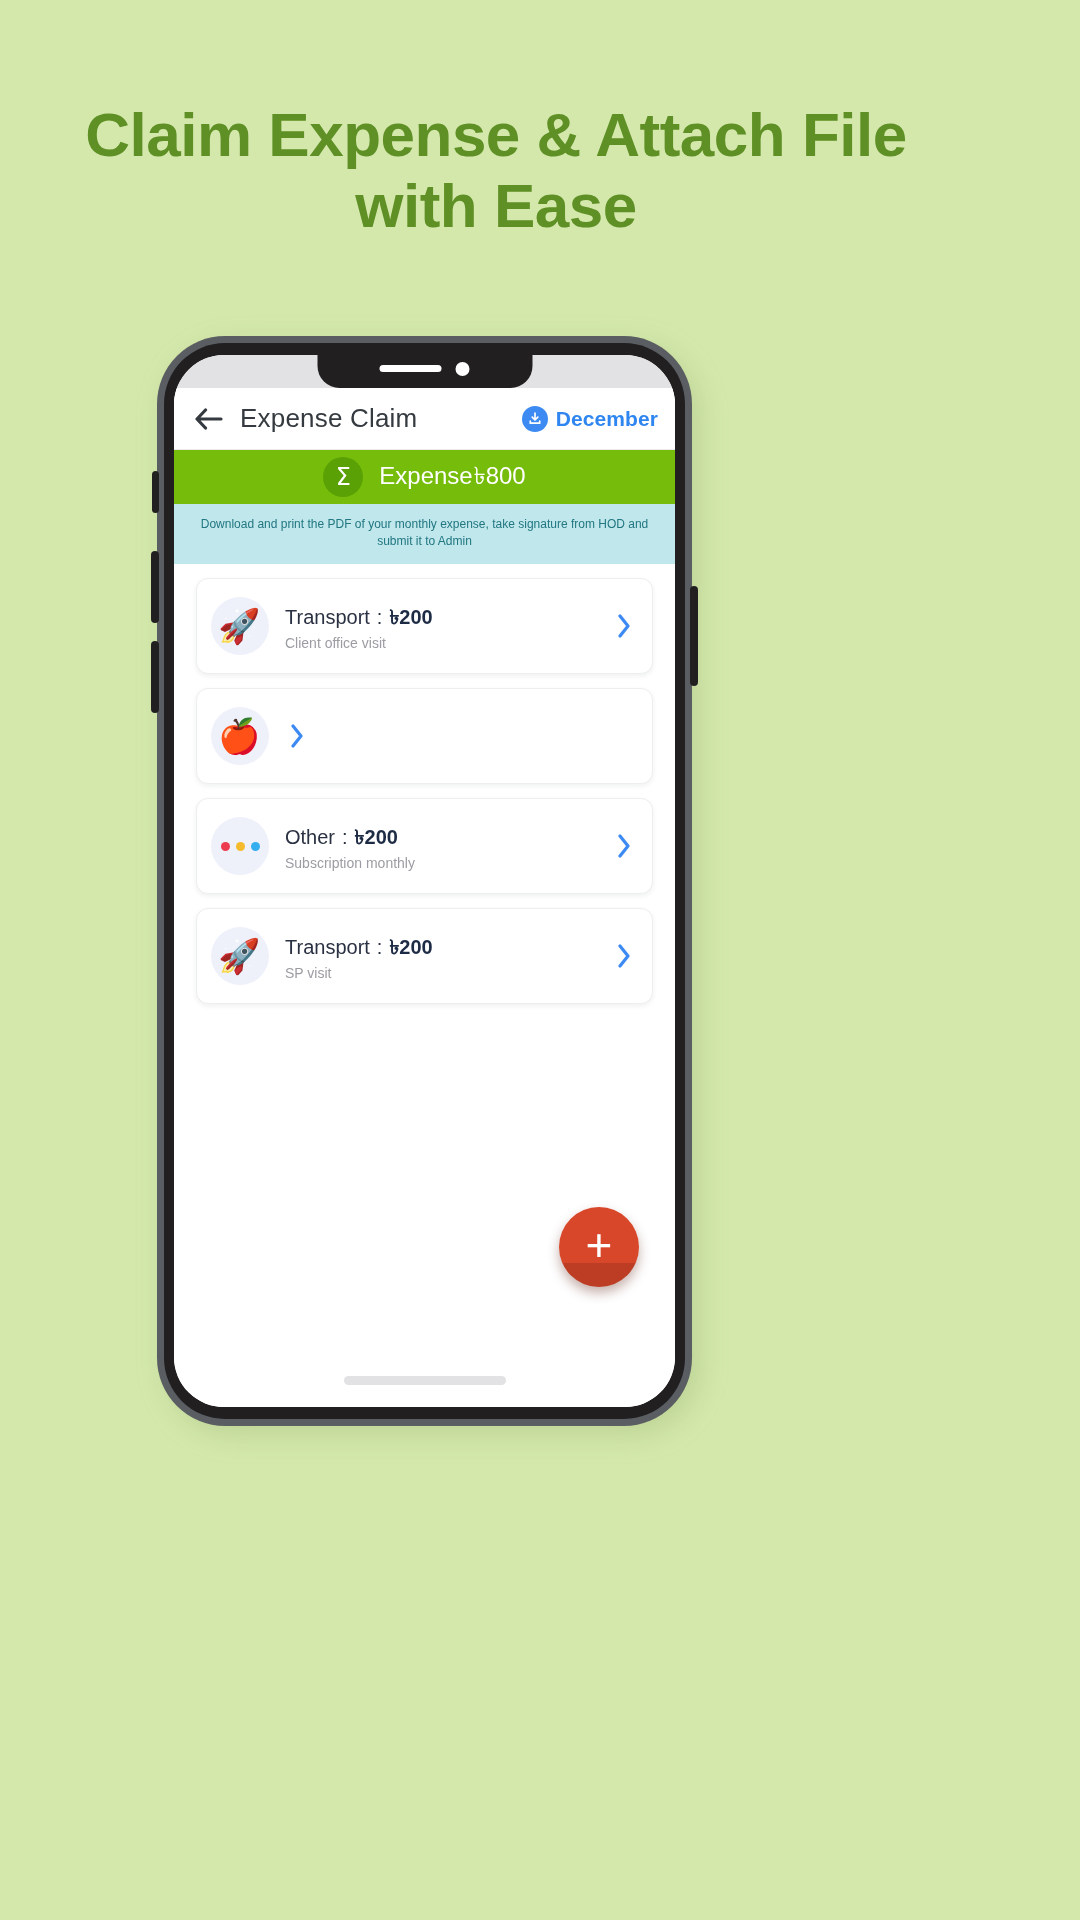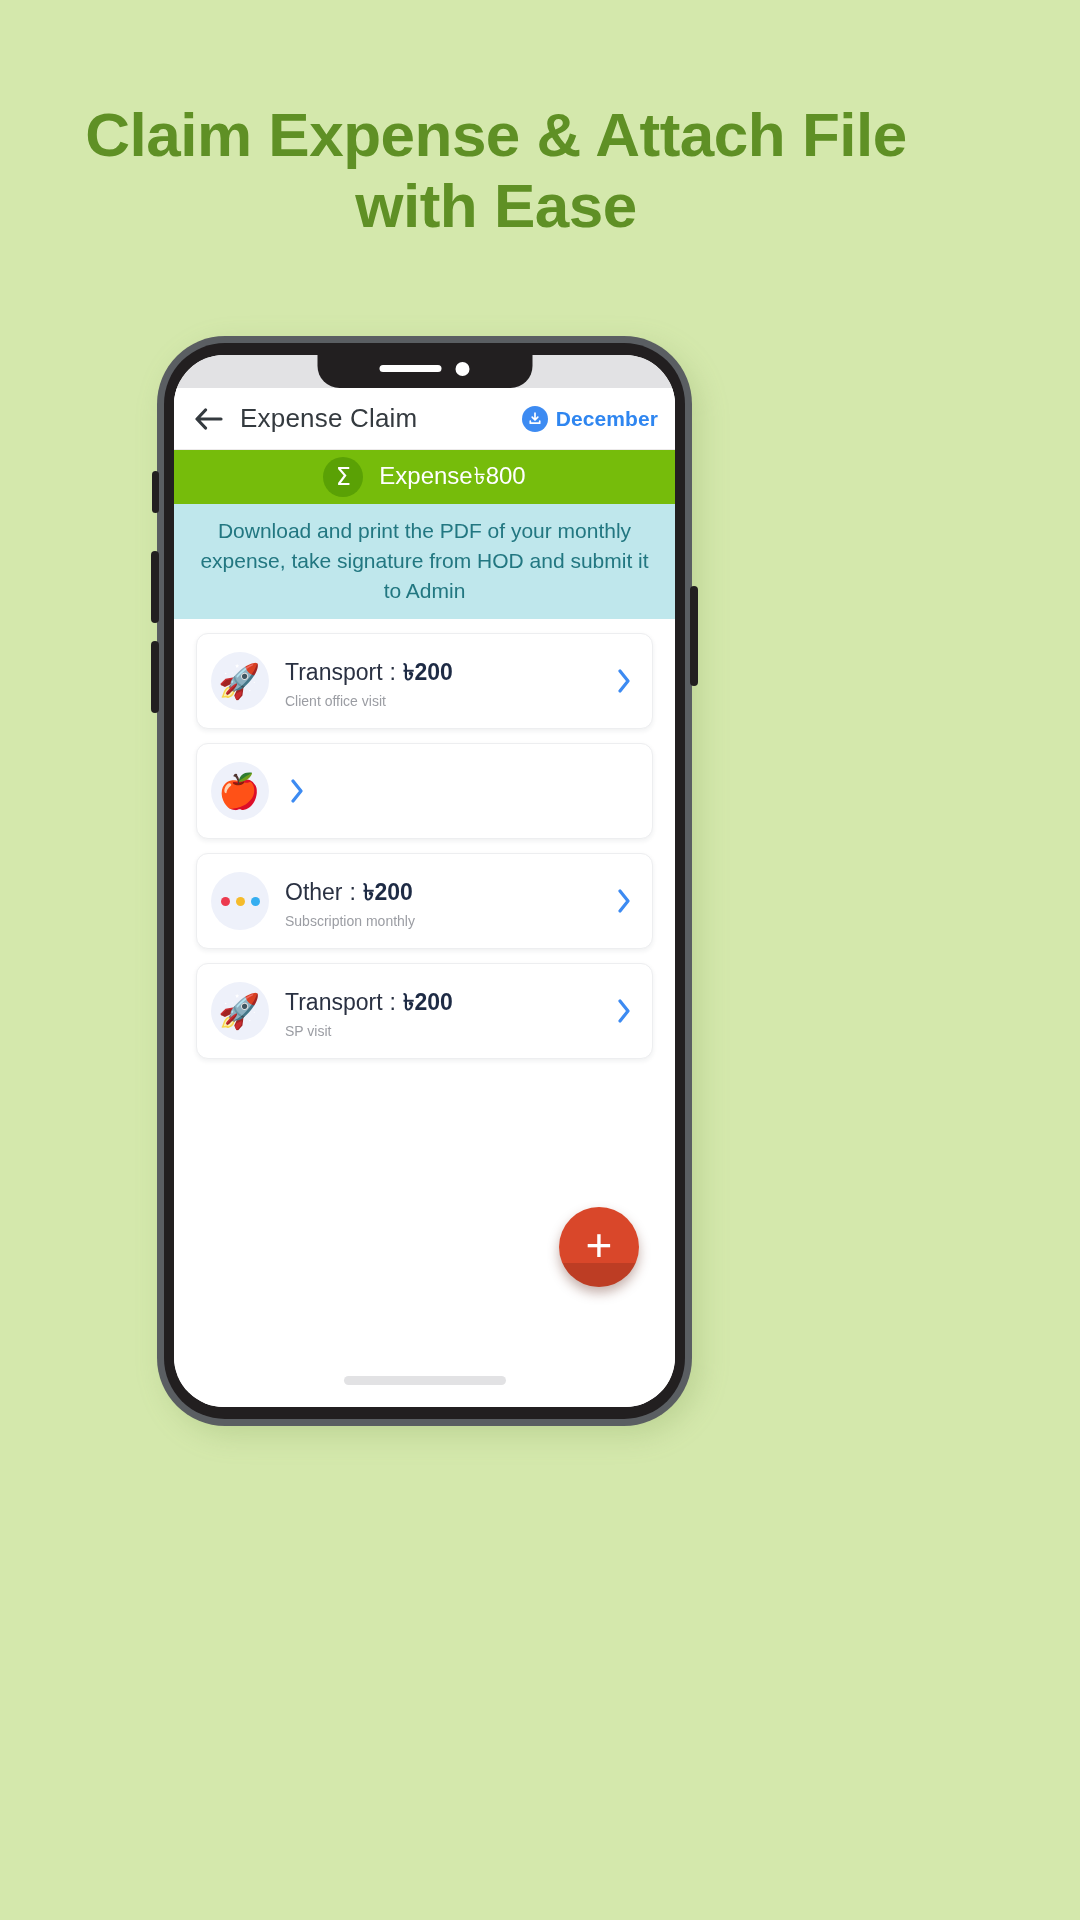--- a/index.html
+++ b/index.html
@@ -189,21 +189,21 @@
     color:#ffffff;
   }
   .total-text b { font-weight:normal; margin-left:1px; }
 
   
   .info-banner {
     background:#bfe7ec;
     padding:12px 24px 14px 24px;
     text-align:center;
     color:#227781;
-    font-size:21px;
+    font-size:12px;
     line-height:1.42;
   }
 
   
   .list {
     padding:14px 22px 0 22px;
     background:#ffffff;
   }
   .exp-card {
     background:#ffffff;
@@ -226,21 +226,21 @@
     position:relative;
   }
   .exp-emoji { font-size:34px; line-height:1; }
   .dots-wrap { display:flex; gap:6px; align-items:center; }
   .dot { width:9px; height:9px; border-radius:50%; }
   .dot.red { background:#ec3a4e; }
   .dot.yellow { background:#f5bb2a; }
   .dot.blue { background:#35aef0; }
   .exp-body { flex:1 1 auto; min-width:0; }
   .exp-title {
-    font-size:23px;
+    font-size:20px;
     color:#2a3142;
     margin-bottom:6px;
     white-space:nowrap;
   }
   .exp-title .colon { margin:0 7px; color:#2a3142; }
   .exp-title .amt { font-weight:bold; color:#1e2b45; }
   .exp-sub {
     font-size:14px;
     color:#9b9da3;
     white-space:nowrap;

